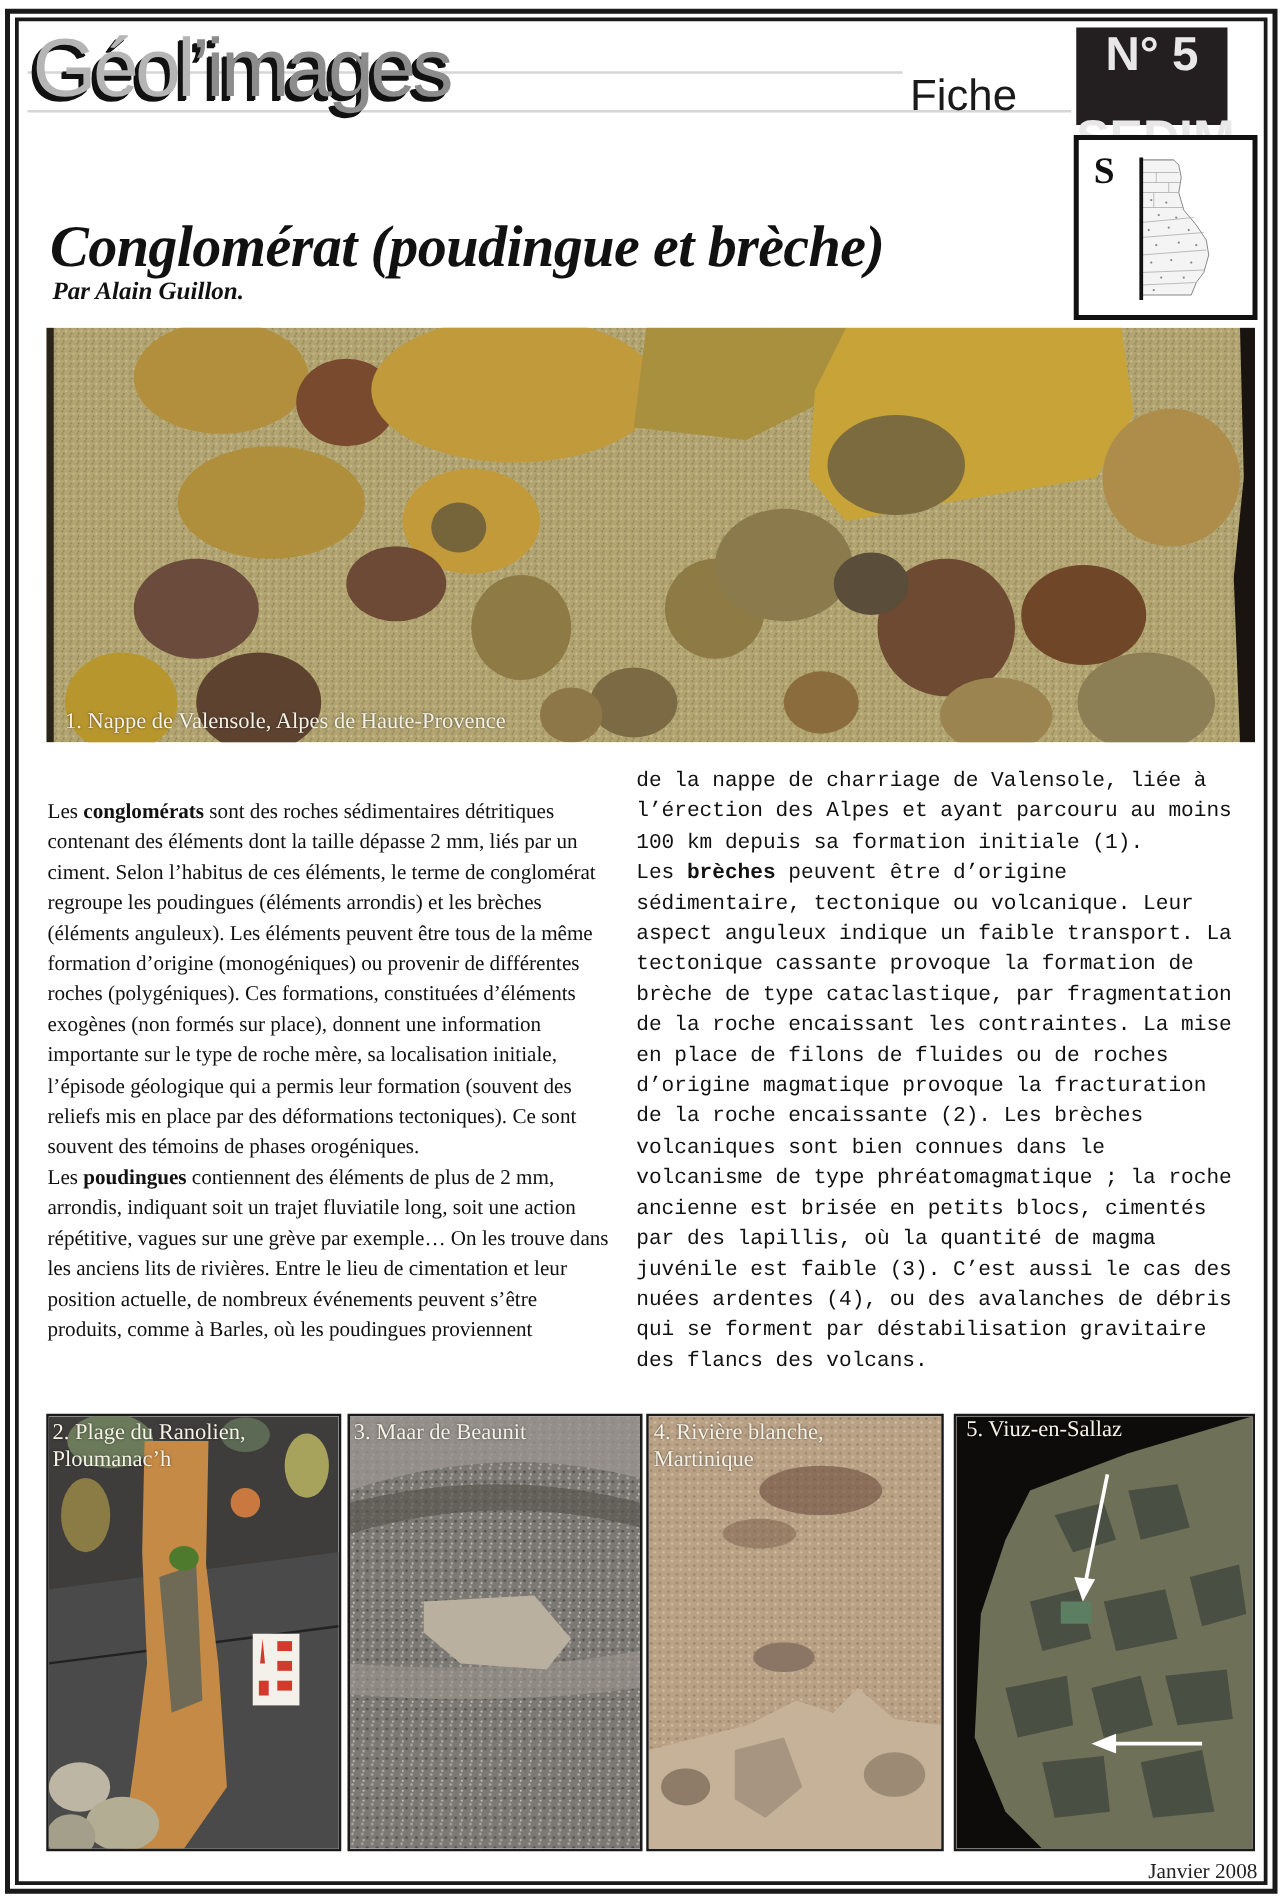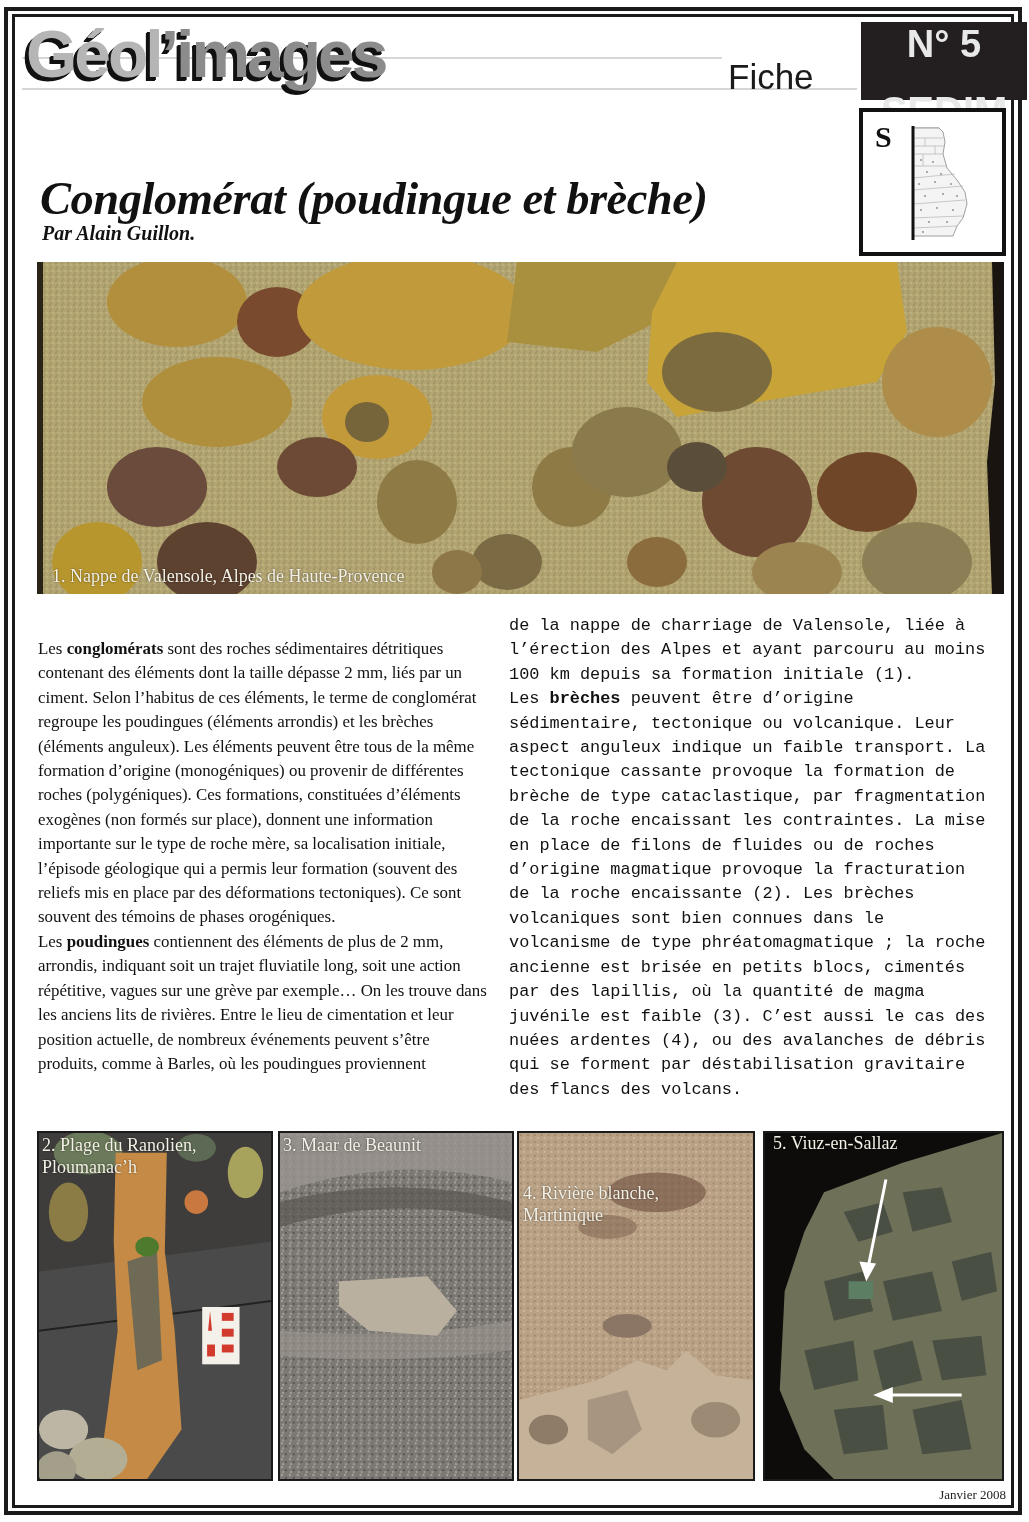--- a/index.html
+++ b/index.html
@@ -1,42 +1,42 @@
 <!DOCTYPE html>
 <html><head>
 <meta charset="utf-8">
 <style>
   html, body { margin:0; padding:0; background:#ffffff; }
   body { width:1029px; height:1522px; position:relative; overflow:hidden; font-family:"Liberation Serif", serif; color:#111; }
   .frame-outer { position:absolute; left:4px; top:7px; width:1018px; height:1508px; border:4px solid #1a1a1a; box-sizing:border-box; }
   .frame-inner { position:absolute; left:12px; top:14px; width:1002px; height:1494px; border:3px solid #1a1a1a; box-sizing:border-box; }
   .hline { position:absolute; height:2px; background:#d6d6d6; }
 
-  .logo { position:absolute; left:26px; top:14px; font-family:"Liberation Sans", sans-serif; font-weight:bold; font-size:66px; letter-spacing:-3px; line-height:80px; color:#b5b5b5; text-shadow:-3px 3px 0 #111, -4px 4px 0 #111; white-space:nowrap; }
+  .logo { position:absolute; left:26px; top:14px; font-family:"Liberation Sans", sans-serif; font-weight:normal; font-size:66px; letter-spacing:-3px; line-height:80px; color:#b5b5b5; text-shadow:-3px 3px 0 #111, -4px 4px 0 #111; white-space:nowrap; }
   .logo .dark { color:#8c8c8c; }
   .fiche { position:absolute; left:728px; top:57px; font-family:"Liberation Sans", sans-serif; font-weight:normal; font-size:35px; color:#1a1a1a; }
-  .badge { position:absolute; left:861px; top:22px; width:166px; height:78px; background:#231f20; color:#e8e8e8; font-family:"Liberation Sans", sans-serif; font-weight:bold; text-align:center; }
+  .badge { position:absolute; left:861px; top:22px; width:121px; height:78px; background:#231f20; color:#e8e8e8; font-family:"Liberation Sans", sans-serif; font-weight:bold; text-align:center; }
   .badge .num { font-size:38px; line-height:40px; margin-top:2px; }
   .badge .cat { font-size:40px; line-height:30px;margin-top:32px; }
   .strat-box { position:absolute; left:859px; top:108px; width:147px; height:148px; border:4px solid #111; box-sizing:border-box; background:#fff; }
   .strat-letter { position:absolute; left:12px; top:8px; font-family:"Liberation Serif", serif; font-weight:bold; font-size:30px; }
 
   .title { position:absolute; left:40px; top:170px; font-family:"Liberation Serif", serif; font-style:italic; font-weight:bold; font-size:47px; line-height:56px; letter-spacing:-0.5px; transform:scaleX(0.99); transform-origin:left; white-space:nowrap; }
   .author { position:absolute; left:42px; top:222px; font-style:italic; font-weight:bold; font-size:20px; }
 
   .photo { position:absolute; overflow:hidden; }
   .photo svg { width:100%; height:100%; display:block; }
   .caption { position:absolute; color:#f4f1e6; font-size:18px; line-height:22px; text-shadow:0 0 2px rgba(0,0,0,0.6); }
 
   .col { position:absolute; font-size:16.9px; line-height:24.4px; text-align:left; }
   .col p { margin:0; }
   .col-left { left:38px; top:614px; width:452px;margin-top:23px; }
   .col-right { left:509px; top:614px; width:480px;font-family:Liberation Mono, monospace; }
 
-  .footer-date { position:absolute; right:23px; top:1487px; font-size:13px; color:#222; }
+  .footer-date { position:absolute; right:23px; top:1487px; font-size:17px; color:#222; }
 </style>
 </head>
 <body>
 
 <div class="frame-outer"></div>
 <div class="frame-inner"></div>
 <div class="hline" style="left:22px; top:57px; width:700px;"></div>
 <div class="hline" style="left:22px; top:88px; width:835px;"></div>
 
 <div class="logo"><span>Géol</span><span class="dark">’images</span></div>
@@ -200,21 +200,21 @@
     <rect width="238" height="350" fill="url(#sand)"></rect>
     <ellipse cx="140" cy="60" rx="50" ry="20" fill="#6d4e40" opacity="0.6"></ellipse>
     <ellipse cx="90" cy="95" rx="30" ry="12" fill="#7a5d4a" opacity="0.5"></ellipse>
     <path d="M80 250 L120 230 L150 240 L170 220 L200 245 L238 250 L238 350 L0 350 L0 270 Z" fill="#c6b299"></path>
     <path d="M70 270 L110 260 L125 300 L95 325 L70 310 Z" fill="#a79582"></path>
     <ellipse cx="30" cy="300" rx="20" ry="15" fill="#8e7b68"></ellipse>
     <ellipse cx="200" cy="290" rx="25" ry="18" fill="#9c8a74"></ellipse>
     <ellipse cx="110" cy="195" rx="25" ry="12" fill="#8b7666"></ellipse>
   </svg>
 </div>
-<div class="caption" style="left:523px; top:1182px;">
+<div class="caption" style="left:523px; top:1134px;">
     <div>4. Rivière blanche,</div>
     <div>Martinique</div>
   </div>
 
 <div class="photo" style="left:763px; top:1131px; width:241px; height:350px; border:2px solid #1a1a1a; box-sizing:border-box;">
   <svg viewBox="0 0 241 350" preserveAspectRatio="none">
     <rect width="241" height="350" fill="#0d0c0b"></rect>
     <path d="M60 60 L140 30 L241 0 L241 350 L70 350 L40 320 L15 260 L20 160 L40 100 Z" fill="#6e7057"></path>
     <g fill="#4a4f44">
       <path d="M80 80 L120 70 L130 100 L95 110 Z"></path>

